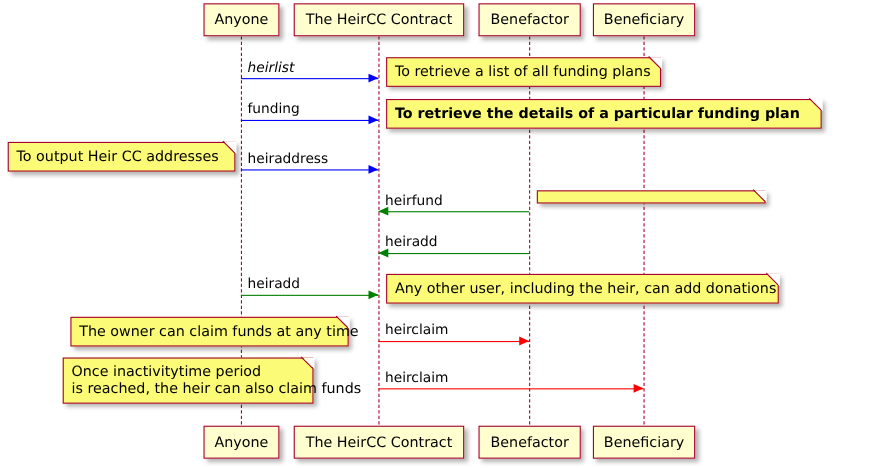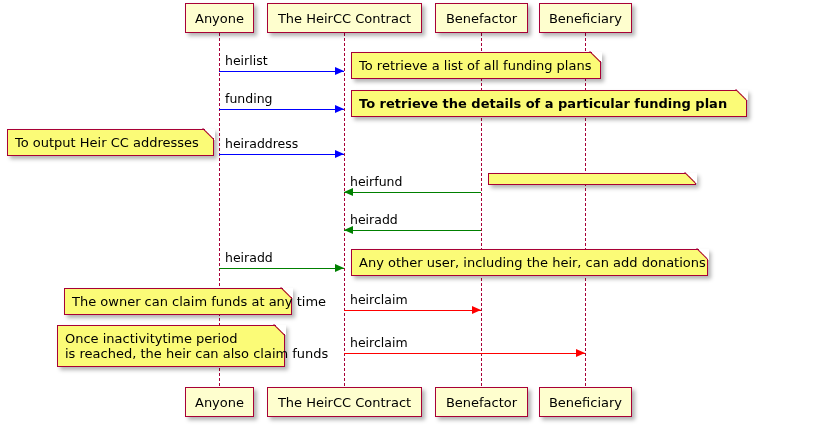--- a/index.html
+++ b/index.html
@@ -132,21 +132,21 @@
       <span>The HeirCC Contract</span>
     </div>
     <div class="participant" style="left: 435px; top: 387px; width: 93px;">
       <span>Benefactor</span>
     </div>
     <div class="participant" style="left: 539px; top: 387px; width: 93px;">
       <span>Beneficiary</span>
     </div>
     <div class="arrow-line" style="left: 219px; top: 71px; width: 125px; border-top-color: rgb(0, 0, 255);"></div>
     <div class="arrow-head right" style="top: 67px; left: 335px; border-left-color: rgb(0, 0, 255);"></div>
-    <div class="msg-label" style="left: 225px; top: 54px;">heirlist</div>
+    <div class="msg-label" style="left: 225px; top: 54px; font-style: italic;">heirlist</div>
     <div class="arrow-line" style="left: 219px; top: 109px; width: 125px; border-top-color: rgb(0, 0, 255);"></div>
     <div class="arrow-head right" style="top: 105px; left: 335px; border-left-color: rgb(0, 0, 255);"></div>
     <div class="msg-label" style="left: 225px; top: 92px;">funding</div>
     <div class="arrow-line" style="left: 219px; top: 154px; width: 125px; border-top-color: rgb(0, 0, 255);"></div>
     <div class="arrow-head right" style="top: 150px; left: 335px; border-left-color: rgb(0, 0, 255);"></div>
     <div class="msg-label" style="left: 225px; top: 137px;">heiraddress</div>
     <div class="arrow-line" style="left: 344px; top: 192px; width: 137px; border-top-color: rgb(0, 128, 0);"></div>
     <div class="arrow-head left" style="top: 188px; left: 344px; border-right-color: rgb(0, 128, 0);"></div>
     <div class="msg-label" style="left: 350px; top: 175px;">heirfund</div>
     <div class="arrow-line" style="left: 344px; top: 230px; width: 137px; border-top-color: rgb(0, 128, 0);"></div>
@@ -159,16 +159,16 @@
     <div class="arrow-head right" style="top: 306px; left: 472px; border-left-color: rgb(255, 0, 0);"></div>
     <div class="msg-label" style="left: 350px; top: 293px;">heirclaim</div>
     <div class="arrow-line" style="left: 344px; top: 353px; width: 241px; border-top-color: rgb(255, 0, 0);"></div>
     <div class="arrow-head right" style="top: 349px; left: 576px; border-left-color: rgb(255, 0, 0);"></div>
     <div class="msg-label" style="left: 350px; top: 336px;">heirclaim</div>
     <div class="note" style="left: 351px; top: 52px; width: 250px;"><span>To retrieve a list of all funding plans</span><span class="fold"></span></div>
     <div class="note" style="left: 351px; top: 90px; width: 396px; font-weight: bold;"><span>To retrieve the details of a particular funding plan</span><span class="fold"></span></div>
     <div class="note" style="left: 7px; top: 129px; width: 207px;"><span>To output Heir CC addresses</span><span class="fold"></span></div>
     <div class="note" style="left: 488px; top: 173px; width: 208px;"><span class="fold"></span></div>
     <div class="note" style="left: 351px; top: 249px; width: 357px;"><span>Any other user, including the heir, can add donations</span><span class="fold"></span></div>
-    <div class="note" style="left: 64px; top: 288px; width: 228px;"><span>The owner can claim funds at any time</span><span class="fold"></span></div>
+    <div class="note" style="left: 64px; top: 288px; width: 253px;"><span>The owner can claim funds at any time</span><span class="fold"></span></div>
     <div class="note" style="left: 57px; top: 325px; width: 228px;"><span>Once inactivitytime period
 is reached, the heir can also claim funds</span><span class="fold"></span></div>
   </div>
 
 </body></html>

